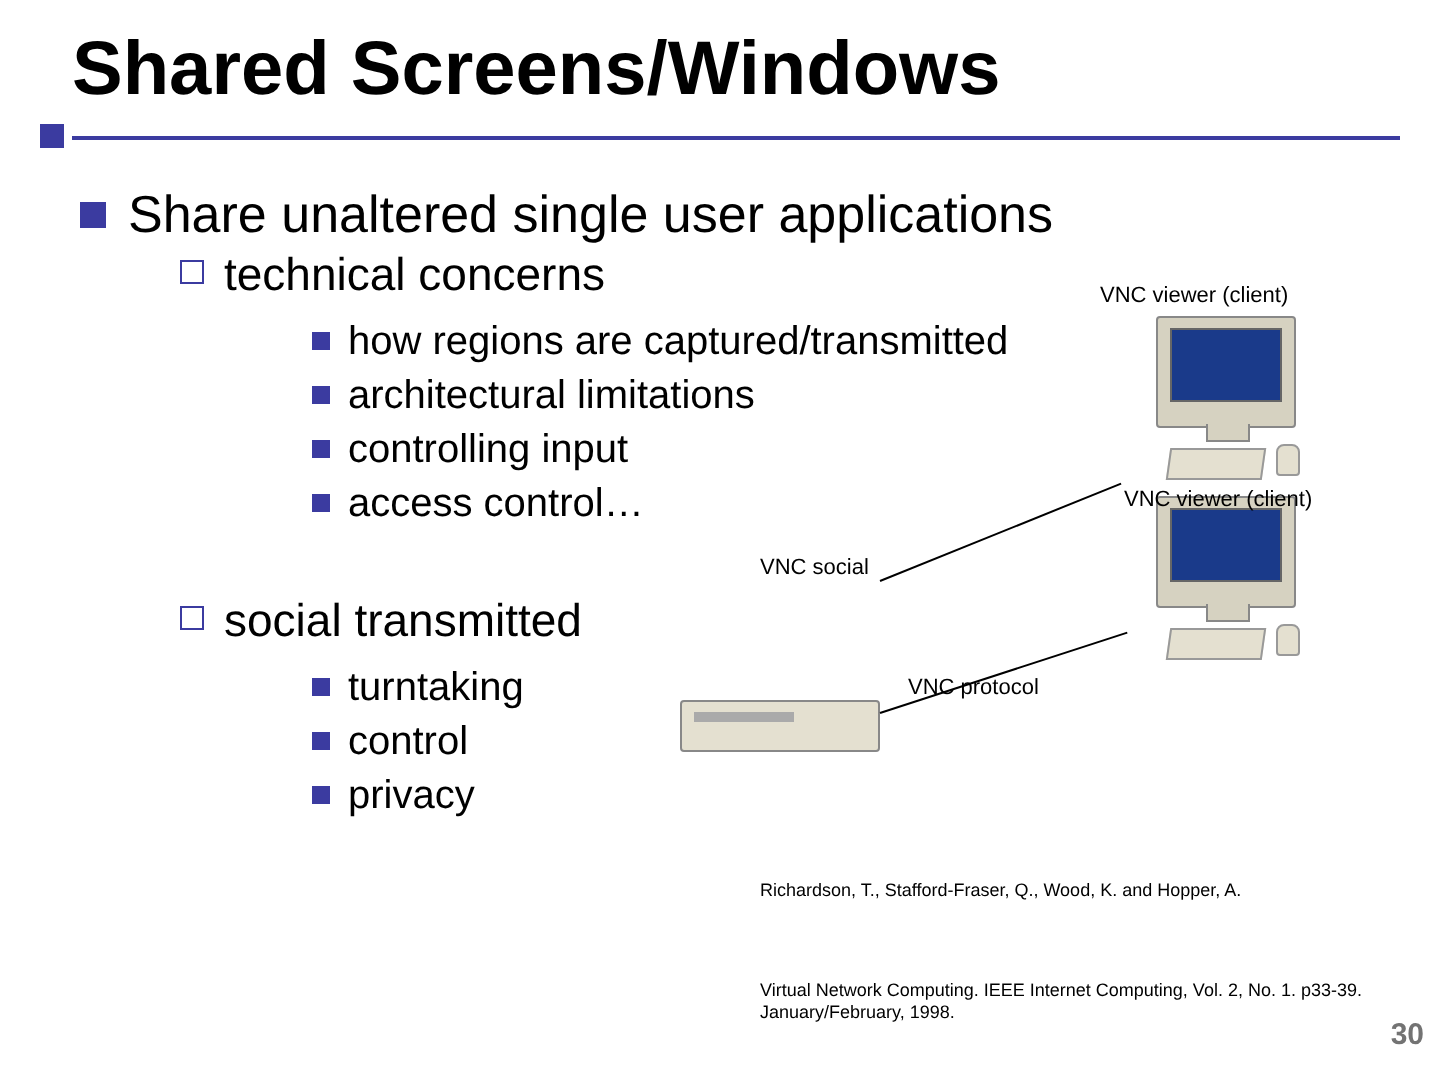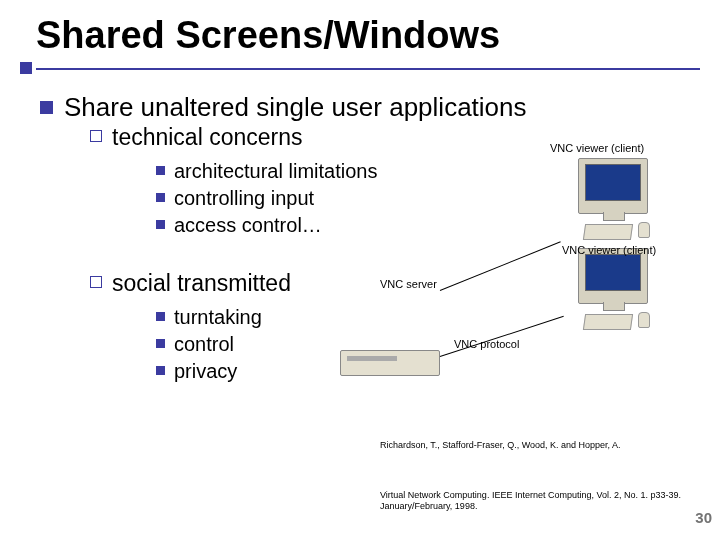--- a/index.html
+++ b/index.html
@@ -227,20 +227,21 @@
   <div class="title-box"></div>
 
   <div class="content">
     <ul class="lvl1">
       <li>
         <span>Share unaltered single user applications</span>
         <ul class="lvl2">
           <li>
             <span>technical concerns</span>
             <ul class="lvl3">
+              <li><span>how regions are captured/transmitted</span></li>
               <li><span>architectural limitations</span></li>
               <li><span>controlling input</span></li>
               <li><span>access control…</span></li>
             </ul>
           </li>
         </ul>
         <div class="gap"></div>
         <ul class="lvl2">
           <li>
             <span>social transmitted</span>
@@ -263,21 +264,21 @@
     <div class="kbd" style="left:214px; top:76px;"></div>
     <div class="mouse" style="left:268px; top:74px;"></div>
 
     <div class="monitor" style="left:208px; top:100px;"></div>
     <div class="kbd" style="left:214px; top:166px;"></div>
     <div class="mouse" style="left:268px; top:164px;"></div>
     <div class="dlabel" style="left:192px; top:96px;">VNC viewer (client)</div>
 
     <div class="srvbox" style="left:-30px; top:202px;"></div>
 
-    <div class="dlabel" style="left:10px; top:130px;">VNC server</div>
+    <div class="dlabel" style="left:10px; top:130px;">VNC social</div>
     <div class="dlabel" style="left:84px; top:190px;">VNC protocol</div>
 
     <div class="arrow" style="left:70px; top:142px; width:130px; transform:rotate(-22deg); transform-origin:left center;"></div>
     <div class="arrow" style="left:70px; top:208px; width:130px; transform:rotate(-18deg); transform-origin:left center;"></div>
   </div>
 
   <div class="citation" style="left:380px; top:440px; width:300px;">Richardson, T., Stafford-Fraser, Q., Wood, K. and Hopper, A.</div>
   <div class="citation" style="left:380px; top:490px; width:310px;">Virtual Network Computing. IEEE Internet Computing, Vol. 2, No. 1. p33-39. January/February, 1998.</div>
 
   <div class="pagenum">30</div>

